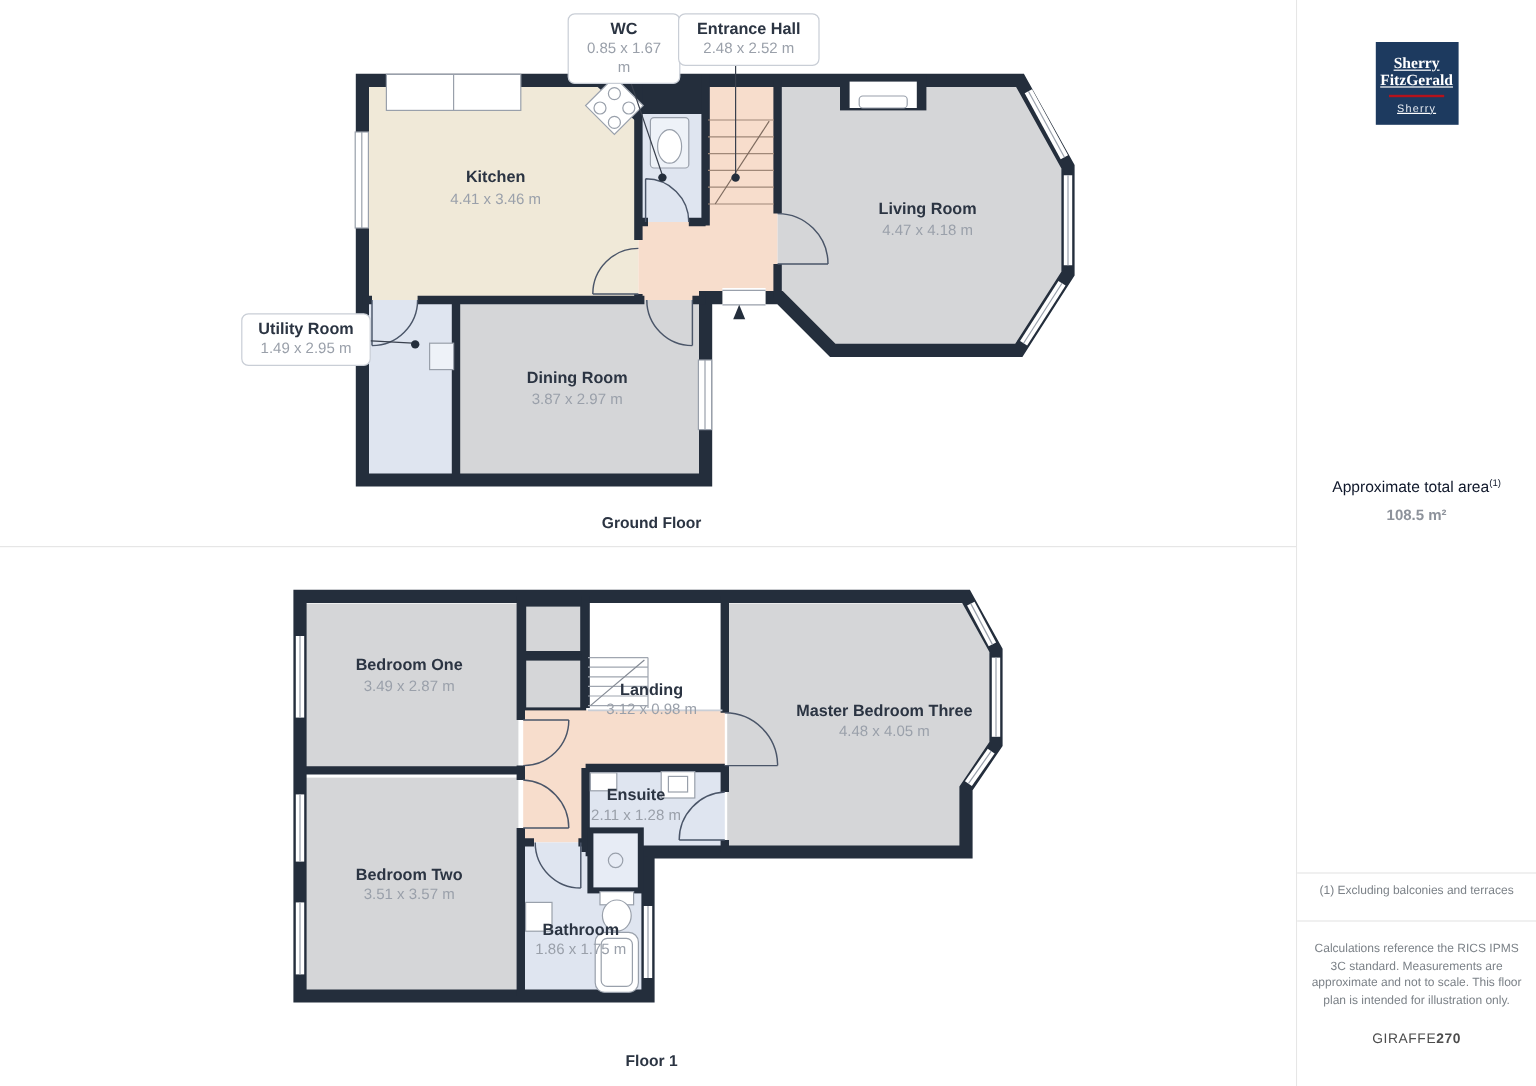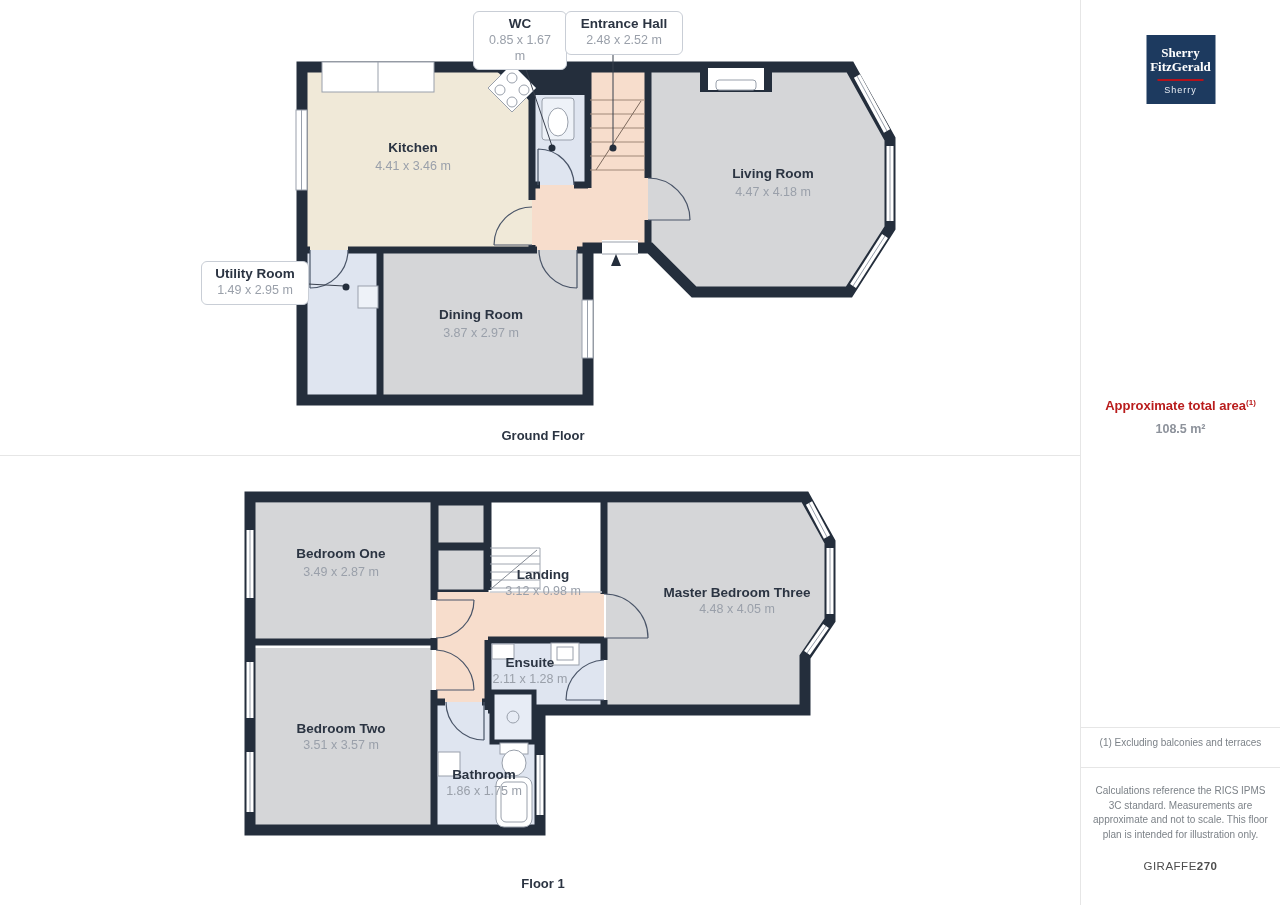--- a/index.html
+++ b/index.html
@@ -14,27 +14,27 @@
   .room-name{font-size:13.5px;font-weight:bold;fill:#2b3442;}
   .room-dims{font-size:12.5px;fill:#9aa0aa;}
   .floor-title{font-size:13px;font-weight:bold;fill:#2b3442;}
   .callout{position:absolute;background:#fff;border:1px solid #c9ced6;border-radius:6px;
            padding:4px 10px 5px 10px;text-align:center;z-index:5;}
   .callout .c-name{display:block;font-size:13.5px;font-weight:bold;color:#2b3442;line-height:1.25;}
   .callout .c-dims{display:block;font-size:12.5px;color:#9aa0aa;line-height:1.25;}
   
   #sidebar{position:absolute;left:1081px;top:0;width:199px;height:905px;background:#fff;}
   #logo{position:absolute;left:50%;transform:translateX(-50%);top:35px;width:69px;height:69px;
-        background:#1d3a5f;color:#fff;text-align:center;padding-top:11px;box-sizing:border-box;}
+        background:#1d3a5f;color:#fff;text-align:center;padding-top:11px;box-sizing:border-box;text-decoration:underline;}
   #logo .l1,#logo .l2{font-family:"Liberation Serif","DejaVu Serif",serif;font-weight:bold;
         font-size:13px;line-height:1.1;display:block;}
   #logo .rule{width:46px;height:2px;background:#b5121b;margin:4px auto 4px auto;}
   #logo .l3{font-size:9px;letter-spacing:1px;color:#e8edf4;display:block;}
   #area-block{position:absolute;left:0;top:398px;width:100%;text-align:center;}
-  #area-title{font-size:13px;font-weight:bold;color:#b91c1c;}
+  #area-title{font-size:13px;font-weight:normal;color:#0f172a;}
   #area-title sup{font-size:8px;}
   #area-value{margin-top:9px;font-size:12.5px;color:#8d929b;font-weight:bold;}
   .side-div{position:absolute;left:0;width:100%;height:1px;background:#e6e6e6;}
   #footnote{position:absolute;left:8px;right:8px;top:736px;text-align:center;
             font-size:10px;color:#7c8288;line-height:1.4;}
   #disclaimer{position:absolute;left:12px;right:12px;top:784px;text-align:center;
               font-size:10px;color:#7c8288;line-height:1.45;}
   #brand{position:absolute;left:0;top:860px;width:100%;text-align:center;font-size:11.5px;
          color:#4d4d4d;letter-spacing:0.5px;}
   #brand .b-bold{font-weight:bold;}

